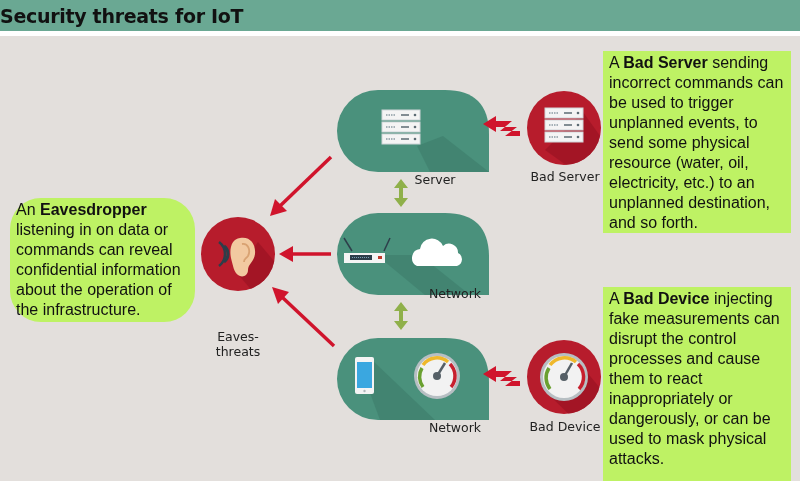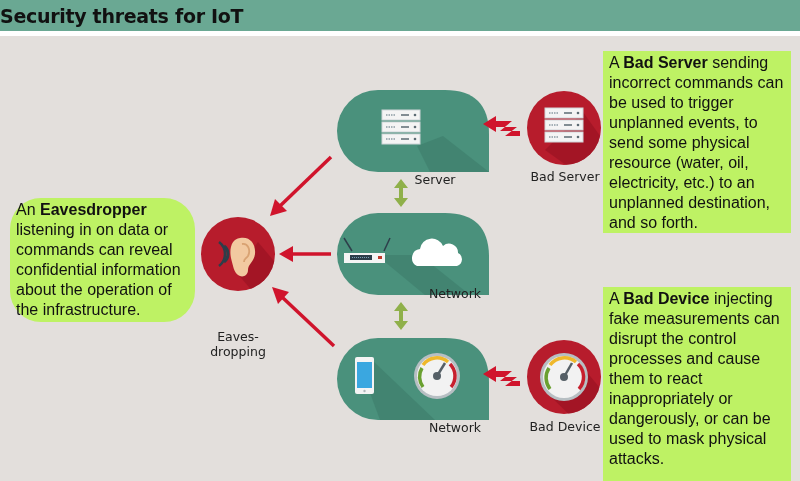--- a/index.html
+++ b/index.html
@@ -191,21 +191,21 @@
   <g>
     <polygon points="483,374 496,366 496,371 512,371 500,381 520,381 520,386 505,386 517,377 496,377 496,382" fill="#d0142c"></polygon>
   </g>
 </svg>
 
 <div class="node-label" style="left:400px; top:172px; width:70px;">Server</div>
 <div class="node-label" style="left:420px; top:286px; width:70px;">Network</div>
 <div class="node-label" style="left:420px; top:420px; width:70px;">Network</div>
 <div class="node-label" style="left:200px; top:297px; width:76px; line-height:15px;margin-top:32px;">
   <div>Eaves-</div>
-  <div>dropping</div>
+  <div>threats</div>
 </div>
 <div class="node-label" style="left:520px; top:169px; width:90px;">Bad Server</div>
 <div class="node-label" style="left:520px; top:419px; width:90px;">Bad Device</div>
 
 <div class="textbox" style="left:10px; top:198px; width:185px; height:124px;border-radius:31px;">
   <span>An </span><b>Eavesdropper</b><span> listening in on data or commands can reveal confidential information about the operation of the infrastructure.</span>
 </div>
 
 <div class="textbox" style="left:603px; top:51px; width:188px; height:182px;">
   <span>A </span><b>Bad Server</b><span> sending incorrect commands can be used to trigger unplanned events, to send some physical resource (water, oil, electricity, etc.) to an unplanned destination, and so forth.</span>

